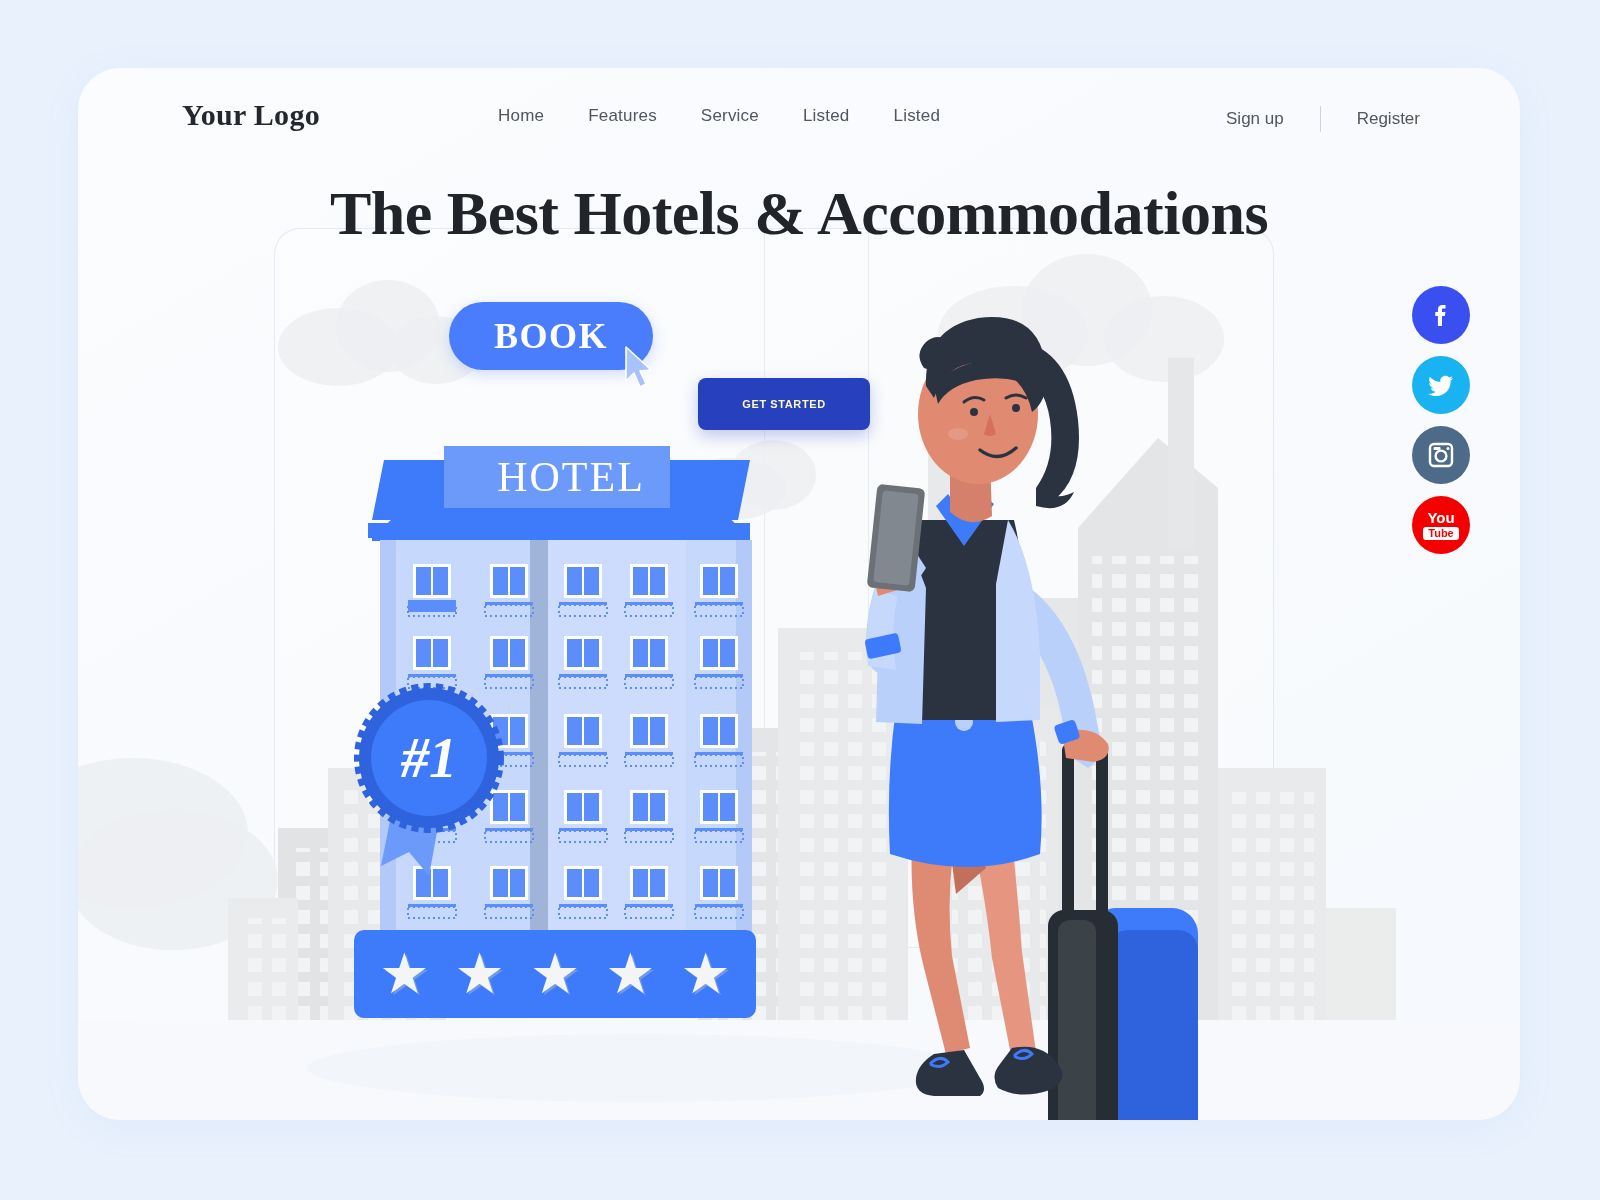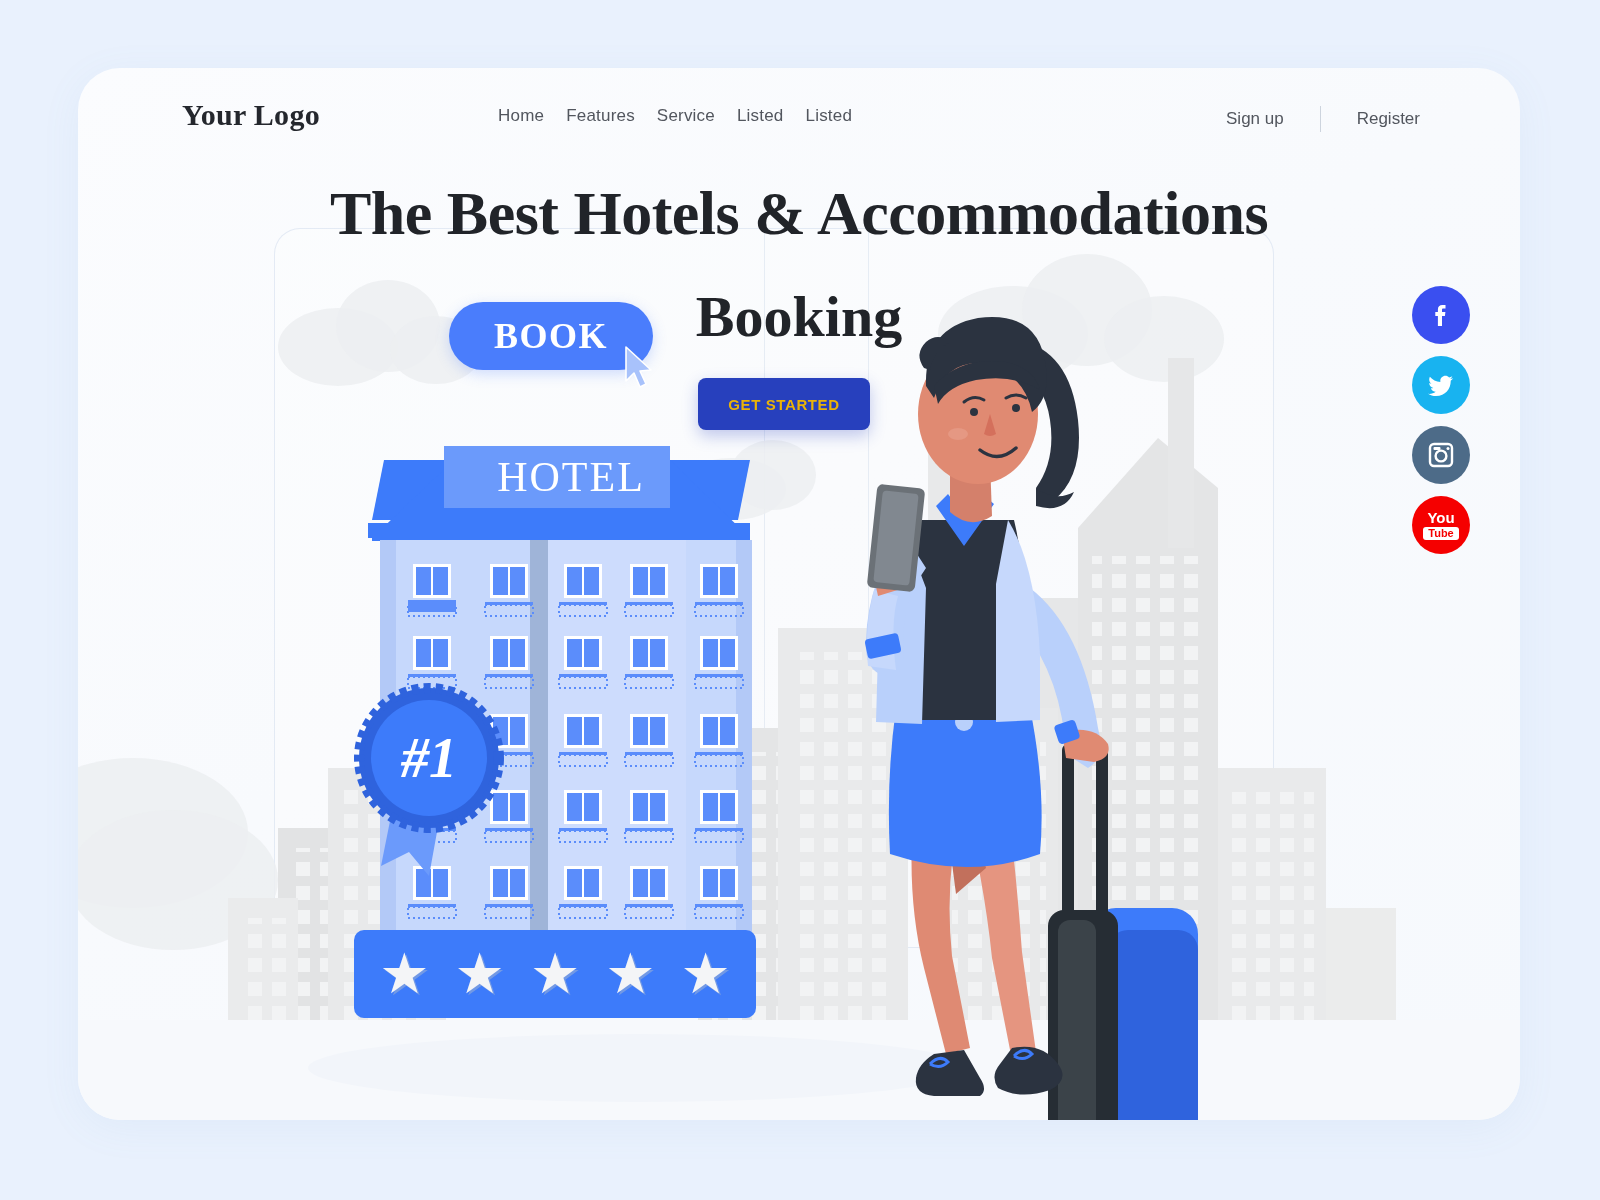--- a/index.html
+++ b/index.html
@@ -30,21 +30,21 @@
 
   
   .bg-cloud{ position:absolute; background:#eceff1; border-radius:50%; opacity:.85; }
 
   
   .header{ position:absolute; left:0; top:0; width:100%; height:100px;
            display:flex; align-items:center; }
   .logo{ position:absolute; left:104px; top:30px;
          font-family:"Liberation Serif", serif; font-size:30px;
          font-weight:700; color:#24272d; letter-spacing:.3px; }
-  .nav{ position:absolute; left:420px; top:38px; display:flex; gap:22px;align-items:center; }
+  .nav{ position:absolute; left:420px; top:38px; display:flex; gap:44px;align-items:center; }
   .nav a{ font-size:17px; color:#52565e; text-decoration:none; letter-spacing:.2px; }
   .auth{ position:absolute; right:100px; top:38px; display:flex; align-items:center; gap:36px; }
   .auth a{ font-size:17px; color:#52565e; text-decoration:none; }
   .divider{ width:1px; height:26px; background:#cdd4de; }
 
   
   .headline{
     position:absolute; left:0; top:110px; width:100%;
     text-align:center;
     font-family:"Liberation Serif", serif;
@@ -68,21 +68,21 @@
     font-size:36px; font-weight:700; color:#ffffff; letter-spacing:1.5px;
     box-shadow:0 4px 14px rgba(74,125,252,.25);
   }
   .cursor{ position:absolute; left:545px; top:277px; width:34px; height:44px; }
 
   
   .get-started{
     position:absolute; left:620px; top:310px;
     width:172px; height:52px; border-radius:8px;
     background:#2740bd; border:none; cursor:pointer;
-    color:#eab308; font-size:15px; font-weight:700; letter-spacing:.6px;
+    color:#fef9c3; font-size:11px; font-weight:700; letter-spacing:.6px;
     box-shadow:0 6px 16px rgba(39,64,189,.28);
   }
 
   
   .social{ position:absolute; right:50px; top:218px; display:flex;
            flex-direction:column; gap:12px; }
   .soc{ width:58px; height:58px; border-radius:50%;
         display:flex; align-items:center; justify-content:center; cursor:pointer; }
   .soc.fb{ background:#3a4ff0; }
   .soc.tw{ background:#18b3f0; }
@@ -125,21 +125,20 @@
       </nav>
 
       <div class="auth">
         <a href="#">Sign up</a>
         <div class="divider"></div>
         <a href="#">Register</a>
       </div>
     </div>
 
     <h1 class="headline">The Best Hotels &amp; Accommodations</h1>
-    <h2 class="subhead">Booking</h2>
 
     <div class="book-pill">BOOK</div>
     <svg class="cursor" viewBox="0 0 34 44">
       <path d="M3 2 L3 36 L11 28 L17 42 L23 39 L17 26 L28 25 Z" fill="#a8c2fb" stroke="#ffffff" stroke-width="1.6" stroke-linejoin="round"></path>
     </svg>
 
     <button class="get-started">GET STARTED</button>
 
     <div class="social">
       <div class="soc fb">

